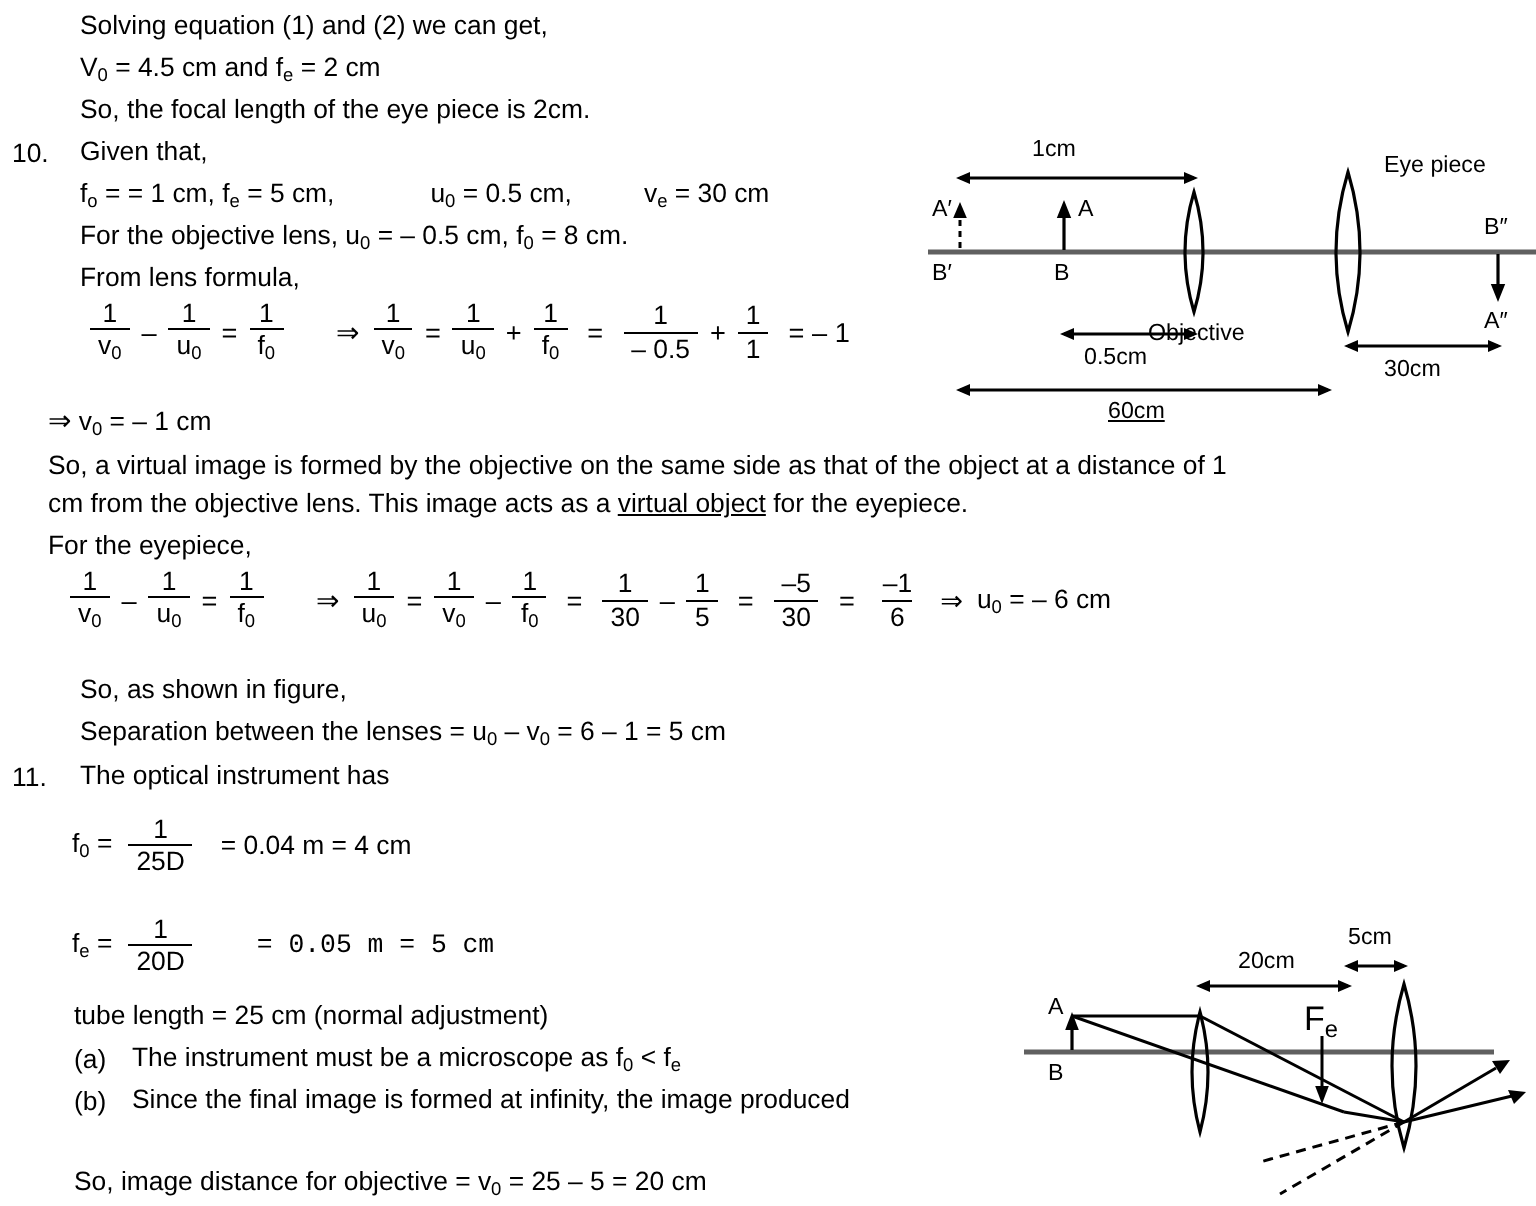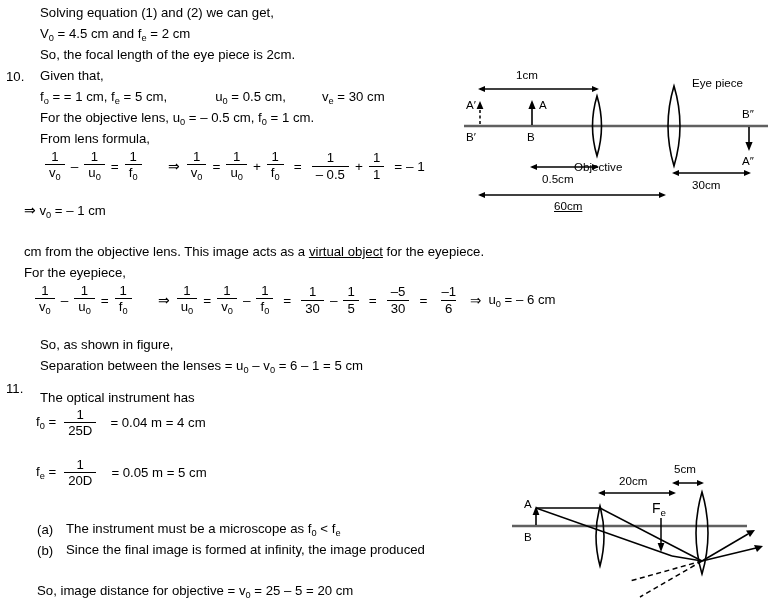--- a/index.html
+++ b/index.html
@@ -42,21 +42,21 @@
 
   <div class="row indent-body" style="top:27px;"><span>V</span><sub>0</sub><span> = 4.5 cm and f</span><sub>e</sub><span> = 2 cm</span></div>
 
   <div class="row indent-body" style="top:48px;text-align:right;"><span>So, the focal length of the eye piece is 2cm.</span></div>
 
   <div class="num" style="left:6px;top:69px;"><span>10.</span></div>
   <div class="row indent-body" style="top:69px;"><span>Given that,</span></div>
 
   <div class="row indent-body" style="top:90px;"><span>f</span><sub>o</sub><span>  = = 1 cm, f</span><sub>e</sub><span> = 5 cm,</span><span style="display:inline-block;width:48px;"></span><span>u</span><sub>0</sub><span> = 0.5 cm,</span><span style="display:inline-block;width:36px;"></span><span>v</span><sub>e</sub><span> = 30 cm</span></div>
 
-  <div class="row indent-body" style="top:111px;"><span>For the objective lens, u</span><sub>0</sub><span> = – 0.5 cm, f</span><sub>0</sub><span> = 1 cm.</span></div>
+  <div class="row indent-body" style="top:111px;"><span>For the objective lens, u</span><sub>0</sub><span> = – 0.5 cm, f</span><sub>0</sub><span> = 8 cm.</span></div>
 
   <div class="row indent-body" style="top:132px;"><span>From lens formula,</span></div>
 
   <div class="eq" style="left:42px;top:150px;">
     <span class="frac">
       <span class="nu">1</span>
       <span class="de"><span>v</span><sub>0</sub></span>
     </span>
     <span class="op">–</span>
     <span class="frac">
@@ -94,20 +94,21 @@
     <span class="op">+</span>
     <span class="frac">
       <span class="nu">1</span>
       <span class="de">1</span>
     </span>
     <span class="opw">= – 1</span>
   </div>
 
   <div class="row" style="left:24px;top:203px;text-align:right;"><span style="font-size:14px;">⇒</span>&nbsp;<span>v</span><sub>0</sub><span> = – 1 cm</span></div>
 
+  <div class="row" style="left:24px;top:226px;"><span>So, a virtual image is formed by the objective on the same side as that of the object at a distance of 1</span></div>
   <div class="row" style="left:24px;top:245px;"><span>cm from the objective lens. This image acts as a </span><span class="uline">virtual object</span><span> for the eyepiece.</span></div>
 
   <div class="row" style="left:24px;top:266px;"><span>For the eyepiece,</span></div>
 
   <div class="eq" style="left:32px;top:284px;">
     <span class="frac">
       <span class="nu">1</span>
       <span class="de"><span>v</span><sub>0</sub></span>
     </span>
     <span class="op">–</span>
@@ -159,40 +160,41 @@
       <span class="de">6</span>
     </span>
     <span class="opw">⇒</span>
     <span><span>u</span><sub>0</sub><span> = – 6 cm</span></span>
   </div>
 
   <div class="row" style="left:40px;top:338px;"><span>So, as shown in figure,</span></div>
   <div class="row" style="left:40px;top:359px;text-align:center;"><span>Separation between the lenses = u</span><sub>0</sub><span> – v</span><sub>0</sub><span> = 6 – 1 = 5 cm</span></div>
 
   <div class="num" style="left:6px;top:381px;"><span>11.</span></div>
-  <div class="row indent-body" style="top:381px;margin-top:10px;"><span>The optical instrument has</span></div>
+  <div class="row indent-body" style="top:381px;"><span>The optical instrument has</span></div>
 
   <div class="eq" style="left:36px;top:408px;">
     <span><span>f</span><sub>0</sub><span> = </span></span>
     <span class="frac" style="margin-left:8px;">
       <span class="nu">1</span>
       <span class="de">25D</span>
     </span>
     <span style="margin-left:11px;text-align:center;">= 0.04 m = 4 cm</span>
   </div>
 
   <div class="eq" style="left:36px;top:458px;">
     <span><span>f</span><sub>e</sub><span> = </span></span>
     <span class="frac" style="margin-left:8px;">
       <span class="nu">1</span>
       <span class="de">20D</span>
     </span>
-    <span style="margin-left:12px;">= 0.05 m = 5 cm</span>
-  </div>
-
+    <span style="margin-left:29px;font-family:Liberation Mono, monospace;">= 0.05 m = 5 cm</span>
+  </div>
+
+  <div class="row" style="left:37px;top:501px;"><span>tube length = 25 cm (normal adjustment)</span></div>
 
   <div class="num" style="left:37px;top:522px;"><span>(a)</span></div>
   <div class="row" style="left:66px;top:522px;"><span>The instrument must be a microscope as f</span><sub>0</sub><span> &lt; f</span><sub>e</sub></div>
 
   <div class="num" style="left:37px;top:543px;"><span>(b)</span></div>
   <div class="row" style="left:66px;top:543px;"><span>Since the final image is formed at infinity, the image produced</span></div>
 
   <div class="row" style="left:37px;top:584px;"><span>So, image distance for objective = v</span><sub>0</sub><span> = 25 – 5 = 20 cm</span></div>
 
   <div class="diagram" style="left:464px;top:72px;width:304px;height:140px;">
@@ -279,16 +281,16 @@
 
       <line x1="162" y1="5" x2="190" y2="5" stroke="#000" stroke-width="1.5"></line>
       <polygon points="160,5 167,2 167,8" fill="#000"></polygon>
       <polygon points="192,5 185,2 185,8" fill="#000"></polygon>
     </svg>
 
     <div class="dlabel" style="left:12px;top:19px;">A</div>
     <div class="dlabel" style="left:12px;top:52px;">B</div>
     <div class="dlabel" style="left:107px;top:-4px;">20cm</div>
     <div class="dlabel" style="left:162px;top:-16px;">5cm</div>
-    <div class="dlabel" style="left:140px;top:22px;font-size:14px;"><span>F</span><sub>e</sub></div>
+    <div class="dlabel" style="left:140px;top:22px;font-size:17px;"><span>F</span><sub>e</sub></div>
   </div>
 
 </div>
 
 </body></html>

